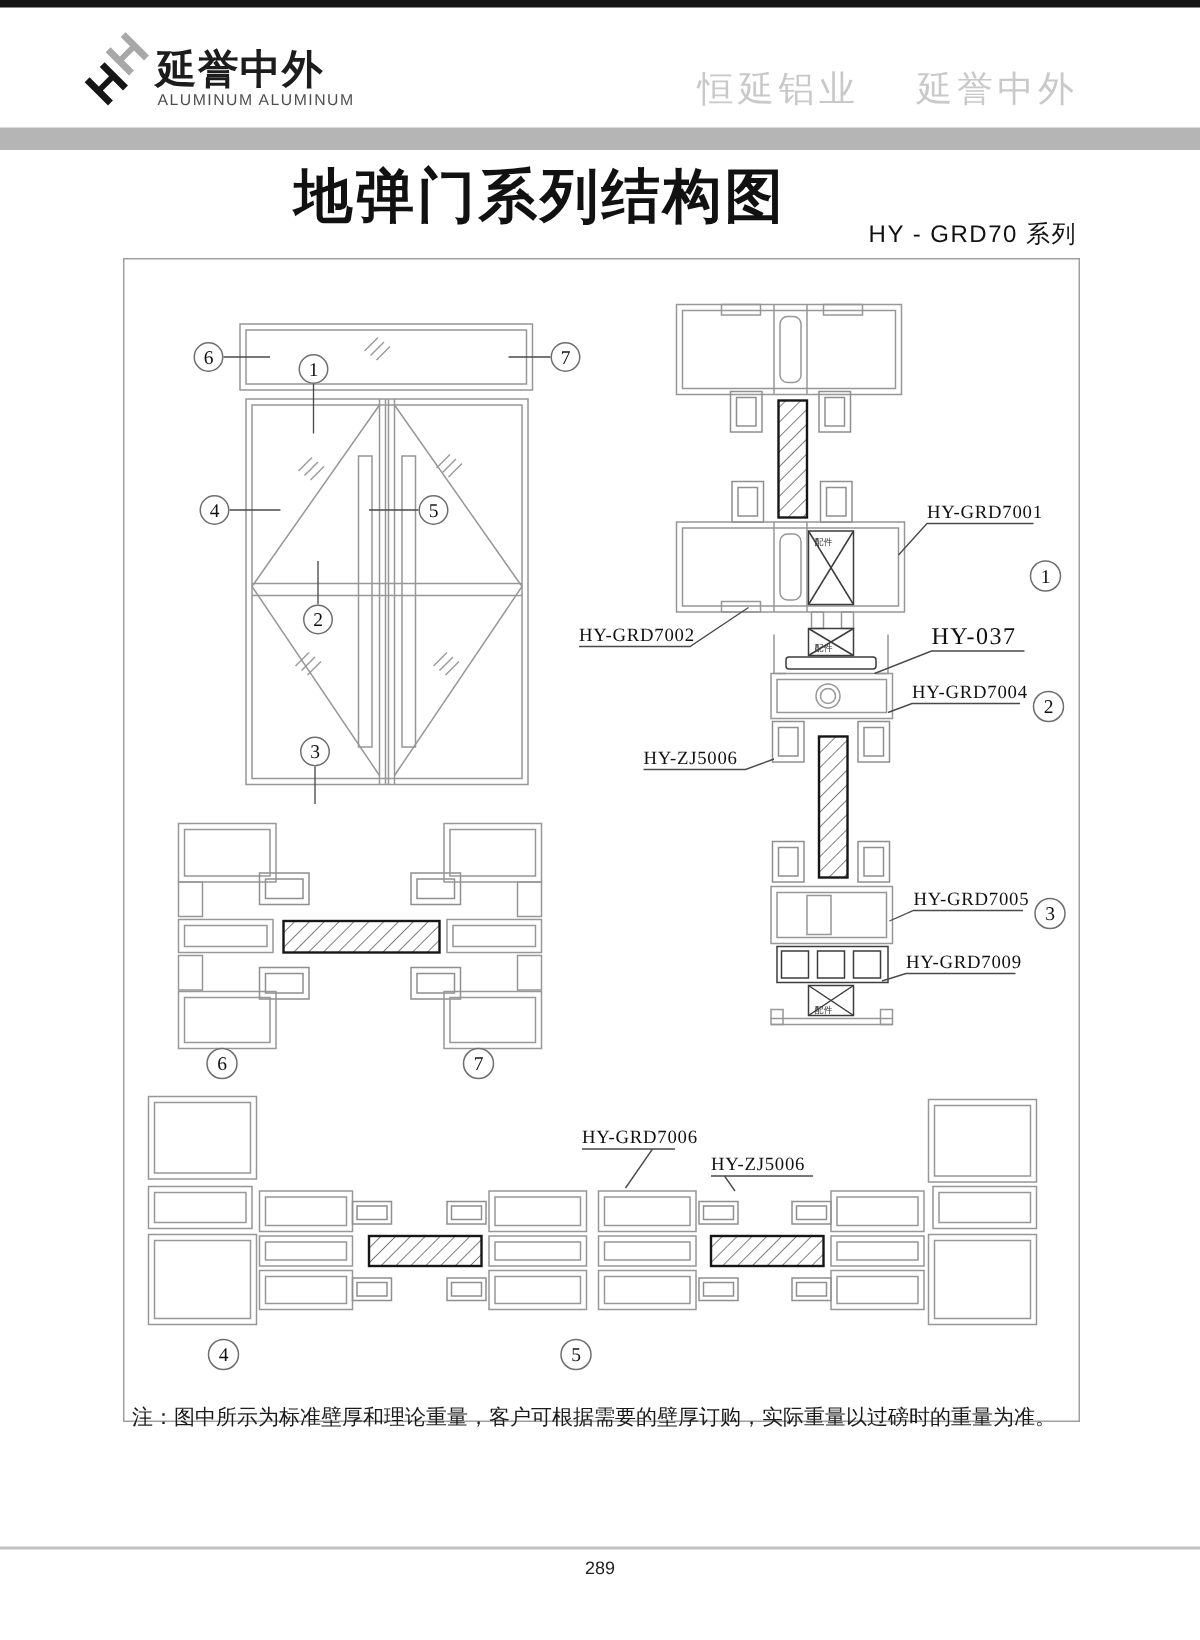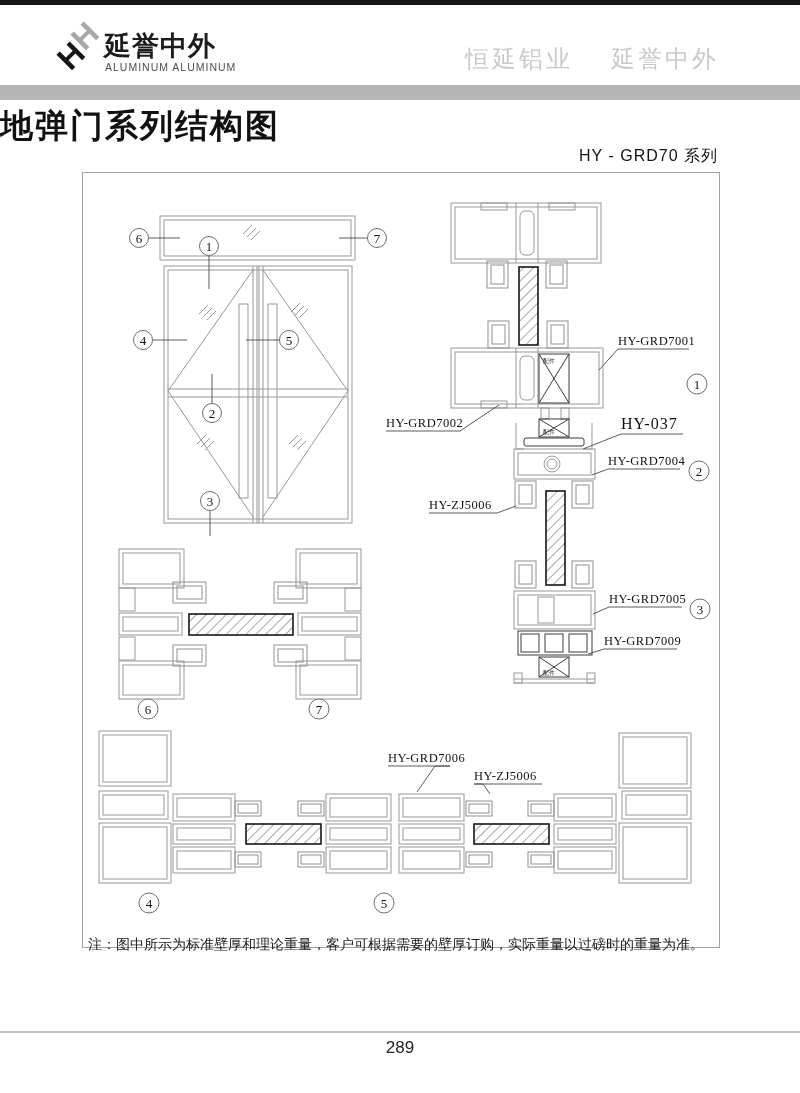--- a/index.html
+++ b/index.html
@@ -4,26 +4,26 @@
 <style>
   html,body{margin:0;padding:0;background:#ffffff;}
   body{width:800px;height:1093px;position:relative;font-family:"Liberation Sans",sans-serif;overflow:hidden;}
   .topbar{position:absolute;left:0;top:0;width:800px;height:5px;background:#161616;}
   .grayband{position:absolute;left:0;top:85px;width:800px;height:15px;background:#b5b5b5;}
   .logo-mark{position:absolute;left:54px;top:16px;width:52px;height:62px;}
   .brand-cn{position:absolute;left:104px;top:28px;font-size:27px;font-weight:bold;color:#1c1c1c;letter-spacing:1px;}
   .brand-en{position:absolute;left:105px;top:61px;font-size:10.5px;color:#4d4d4d;letter-spacing:1px;}
   .slogan{position:absolute;left:465px;top:43px;font-size:24px;color:#c9c9c9;letter-spacing:3px;white-space:nowrap;}
   .slogan span{margin-right:38px;}
-  .page-title{position:absolute;left:0;top:104px;width:720px;text-align:left;font-size:33px;font-weight:bold;color:#111;letter-spacing:2px;}
+  .page-title{position:absolute;left:0;top:104px;width:720px;text-align:center;font-size:39px;font-weight:bold;color:#111;letter-spacing:2px;}
   .series{position:absolute;left:82px;top:146px;width:636px;text-align:right;font-family:Liberation Sans, sans-serif;font-size:16px;color:#111;letter-spacing:1px;}
   .frame{position:absolute;left:82px;top:172px;width:636px;height:774px;border:1px solid #a0a0a0;box-sizing:content-box;}
   .note{position:absolute;left:88px;top:936px;width:660px;font-size:14px;color:#1a1a1a;}
   .footrule{position:absolute;left:0;top:1031px;width:800px;height:2px;background:#c2c2c2;}
-  .pagenum{position:absolute;left:0;top:1038px;width:800px;text-align:center;font-size:17px;color:#222;}
+  .pagenum{position:absolute;left:0;top:1038px;width:800px;text-align:center;font-size:12px;color:#222;}
   
   .p{fill:none;stroke:#979797;stroke-width:1;}
   .dk{fill:none;stroke:#3c3c3c;stroke-width:1;}
   .glass{fill:url(#hatch);stroke:#161616;stroke-width:1.6;}
   .ld{stroke:#4a4a4a;stroke-width:0.9;fill:none;}
   .co circle{fill:#ffffff;stroke:#6e6e6e;stroke-width:1;}
   .co text{font-family:"Liberation Serif",serif;font-size:13px;fill:#111;text-anchor:middle;}
   .lbl{font-family:"Liberation Serif",serif;font-size:12.5px;fill:#111;letter-spacing:0.5px;}
   .lbl-big{font-family:"Liberation Serif",serif;font-size:16px;fill:#111;letter-spacing:1px;}
   .tiny{font-size:6px;fill:#333;font-family:"Liberation Sans",sans-serif;}

